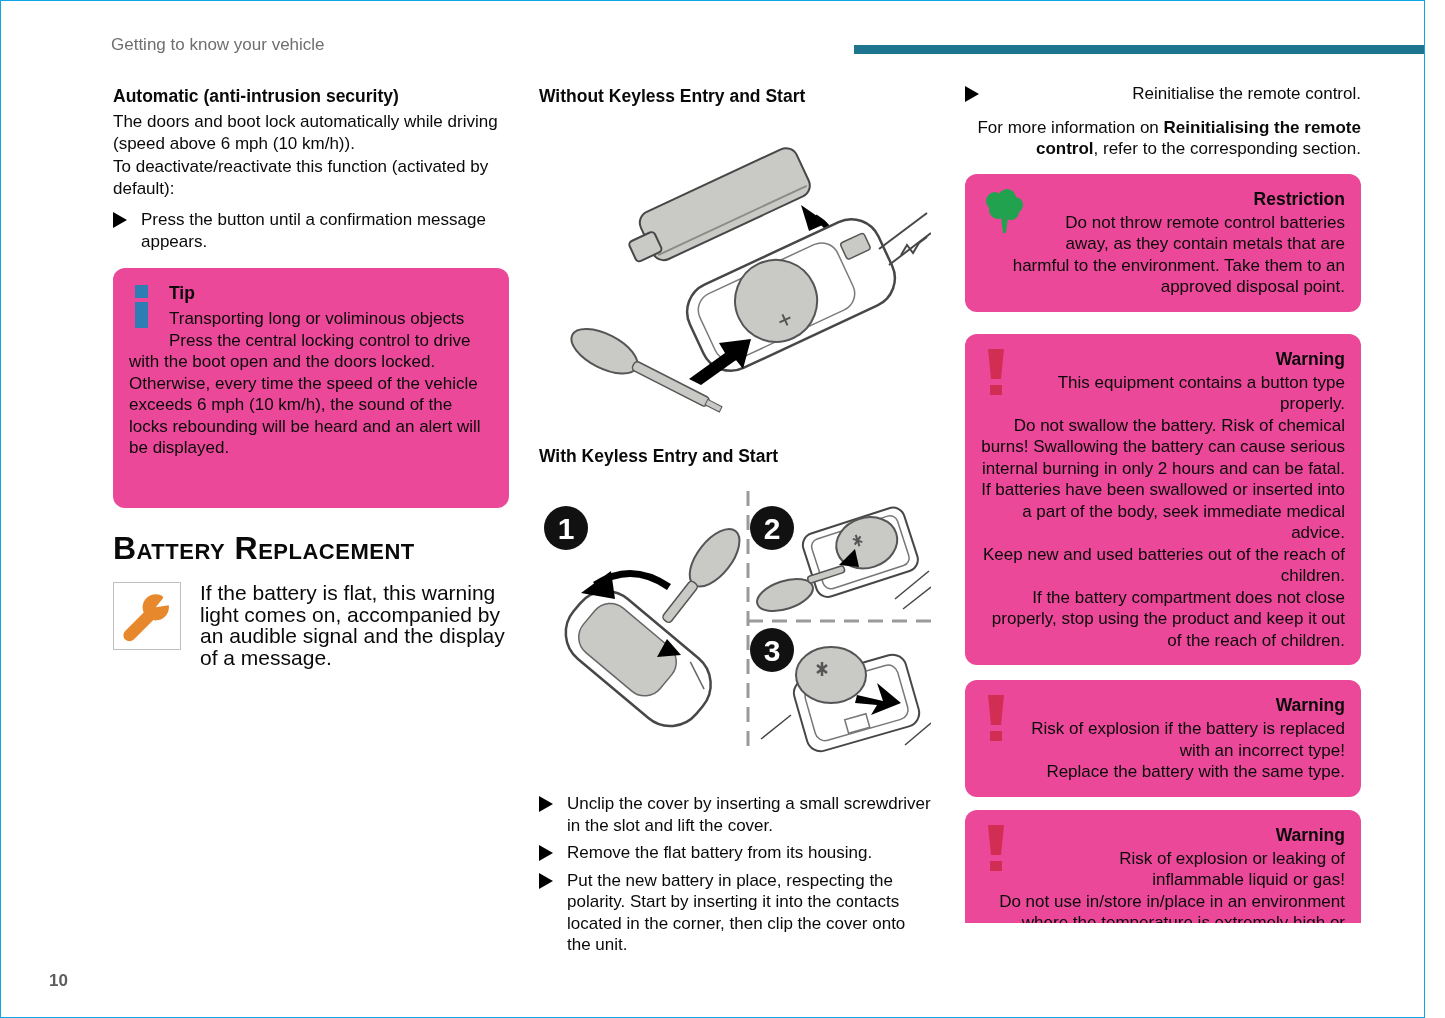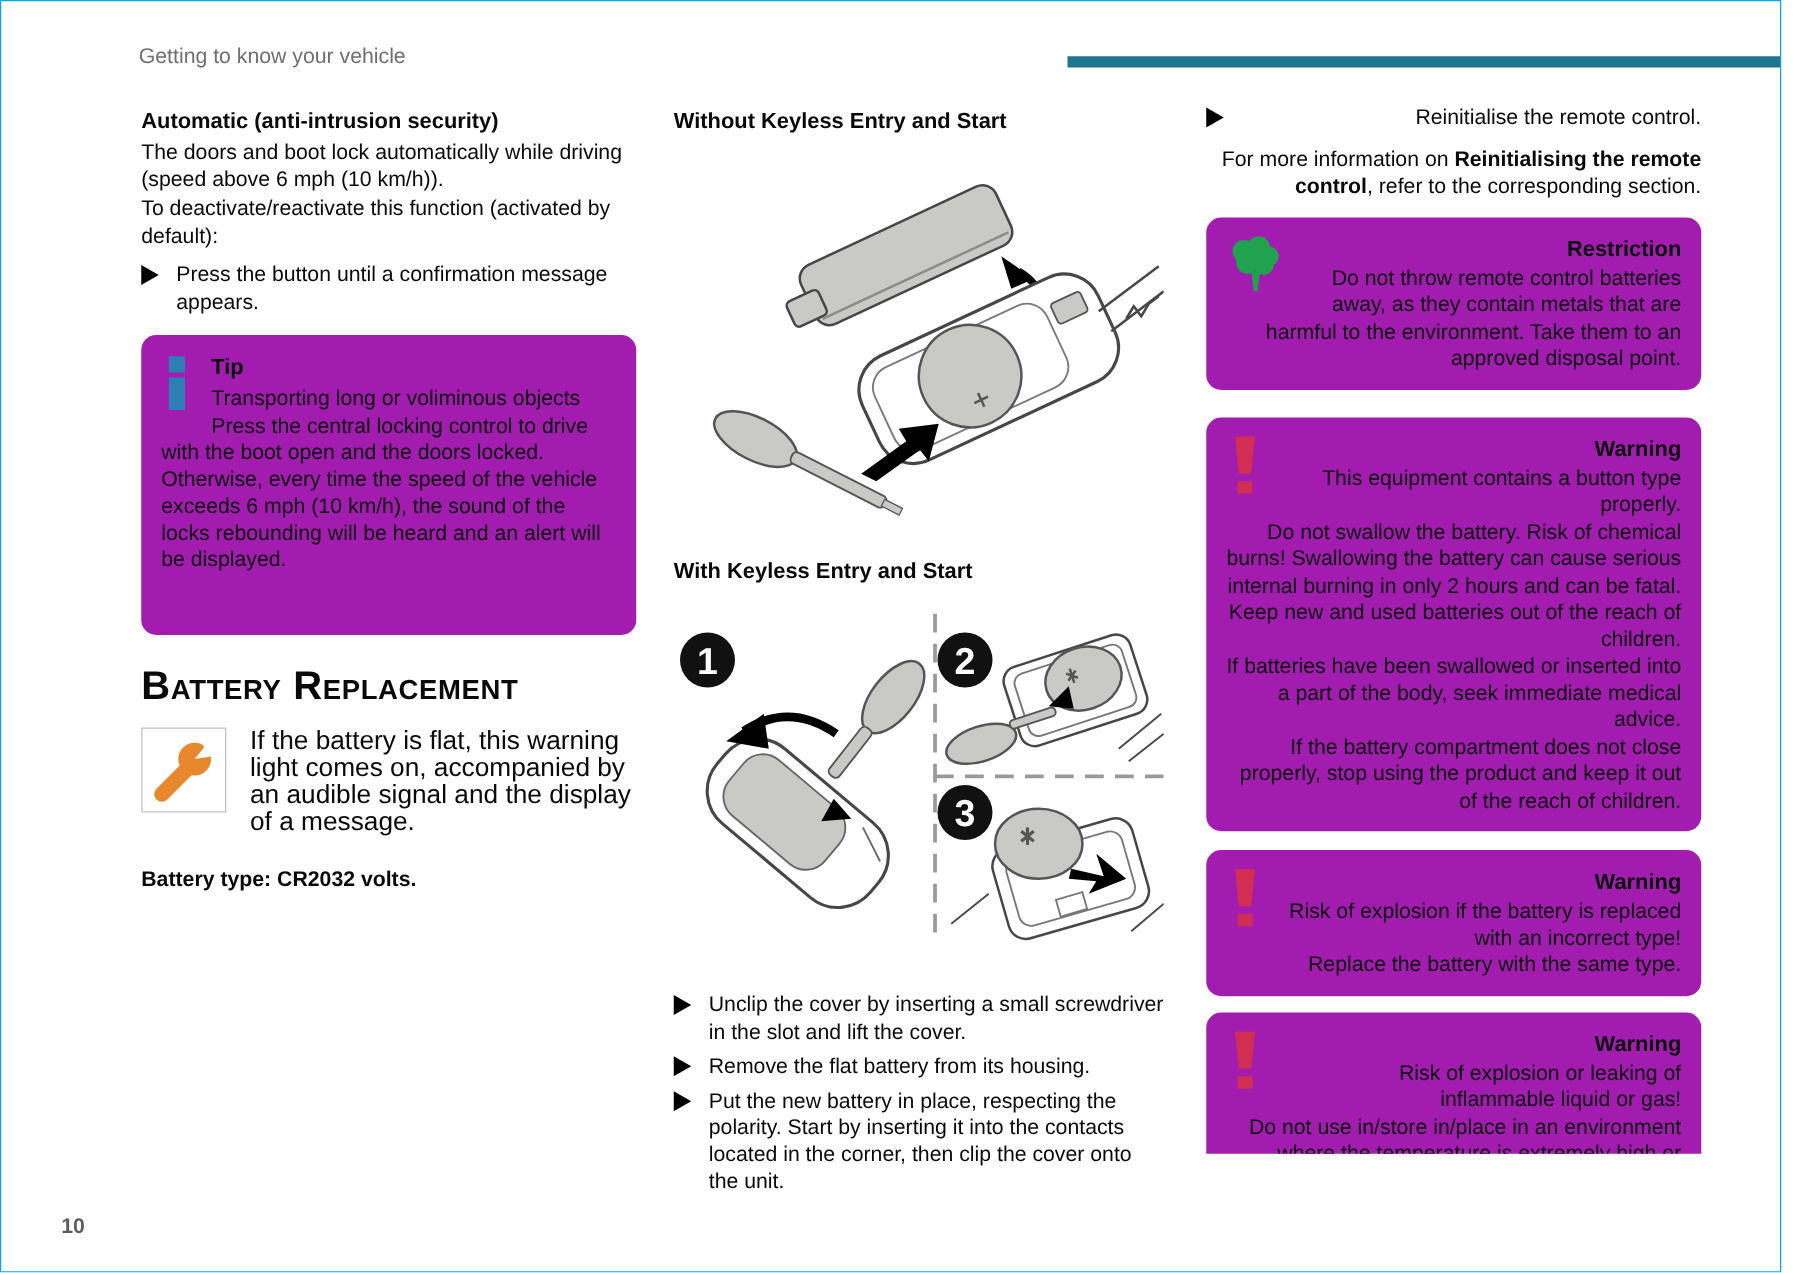--- a/index.html
+++ b/index.html
@@ -30,21 +30,21 @@
     width:0; height:0;
     border-left:14px solid #000;
     border-top:8px solid transparent;
     border-bottom:8px solid transparent;
   }
   .bullet .btxt { flex:1; font-size:17px; line-height:21.5px; }
   .bullet + .bullet { margin-top:6px; }
 
   
   .gbox {
-    background:#a21caf; border-radius:12px;
+    background:#ec4899; border-radius:12px;
     padding:12px 16px 14px 16px;
     font-size:17px; line-height:21.5px;
   }
   .gbox .box-title { font-weight:700; font-size:17.5px; line-height:26px; }
   .gbox .box-line { }
   .icon-float { float:left; margin:3px 16px 4px 2px; }
 
   .tip-box { margin-top:16px; min-height:240px; }
   .tip-sub { font-weight:400; margin-top:2px; }
   .tip-body { }
@@ -114,21 +114,20 @@
         <svg width="56" height="56" viewBox="0 0 64 64">
           <line x1="12" y1="54" x2="36" y2="30" stroke="#e8882d" stroke-width="14" stroke-linecap="round"></line>
           <circle cx="42" cy="22" r="15" fill="#e8882d"></circle>
           <polygon points="42,22 58,2 68,18" fill="#ffffff"></polygon>
           <circle cx="57" cy="9" r="7" fill="#ffffff"></circle>
         </svg>
       </span>
       <div class="battery-intro">If the battery is flat, this warning light comes on, accompanied by an audible signal and the display of a message.</div>
     </div>
 
-    <div class="battery-type">Battery type: CR2032 volts.</div>
   </div>
 
   <div class="col col-mid">
     <h3 class="sec">Without Keyless Entry and Start</h3>
 
     <svg class="illo" width="392" height="320" viewBox="0 0 392 320">
 
       <g transform="rotate(-25 184 88)">
         <rect x="100" y="62" width="172" height="52" rx="12" fill="#c9c9c6" stroke="#474747" stroke-width="2"></rect>
         <rect x="82" y="82" width="28" height="22" rx="4" fill="#c9c9c6" stroke="#474747" stroke-width="2"></rect>
@@ -267,22 +266,22 @@
     <div class="gbox warning-box1">
       <span class="icon-float">
         <svg width="26" height="48" viewBox="0 0 26 48">
           <polygon points="5,0 21,0 18,30 8,30" fill="#d22d52"></polygon>
           <rect x="7" y="36" width="12" height="10" fill="#d22d52"></rect>
         </svg>
       </span>
       <div class="box-title">Warning</div>
       <div class="box-line">This equipment contains a button type properly.</div>
       <div class="box-line">Do not swallow the battery. Risk of chemical burns! Swallowing the battery can cause serious internal burning in only 2 hours and can be fatal.</div>
+      <div class="box-line">If batteries have been swallowed or inserted into a part of the body, seek immediate medical advice.</div>
       <div class="box-line">Keep new and used batteries out of the reach of children.</div>
-      <div class="box-line">If batteries have been swallowed or inserted into a part of the body, seek immediate medical advice.</div>
       <div class="box-line">If the battery compartment does not close properly, stop using the product and keep it out of the reach of children.</div>
     </div>
 
     <div class="gbox warning-box2">
       <span class="icon-float">
         <svg width="26" height="48" viewBox="0 0 26 48">
           <polygon points="5,0 21,0 18,30 8,30" fill="#d22d52"></polygon>
           <rect x="7" y="36" width="12" height="10" fill="#d22d52"></rect>
         </svg>
       </span>

